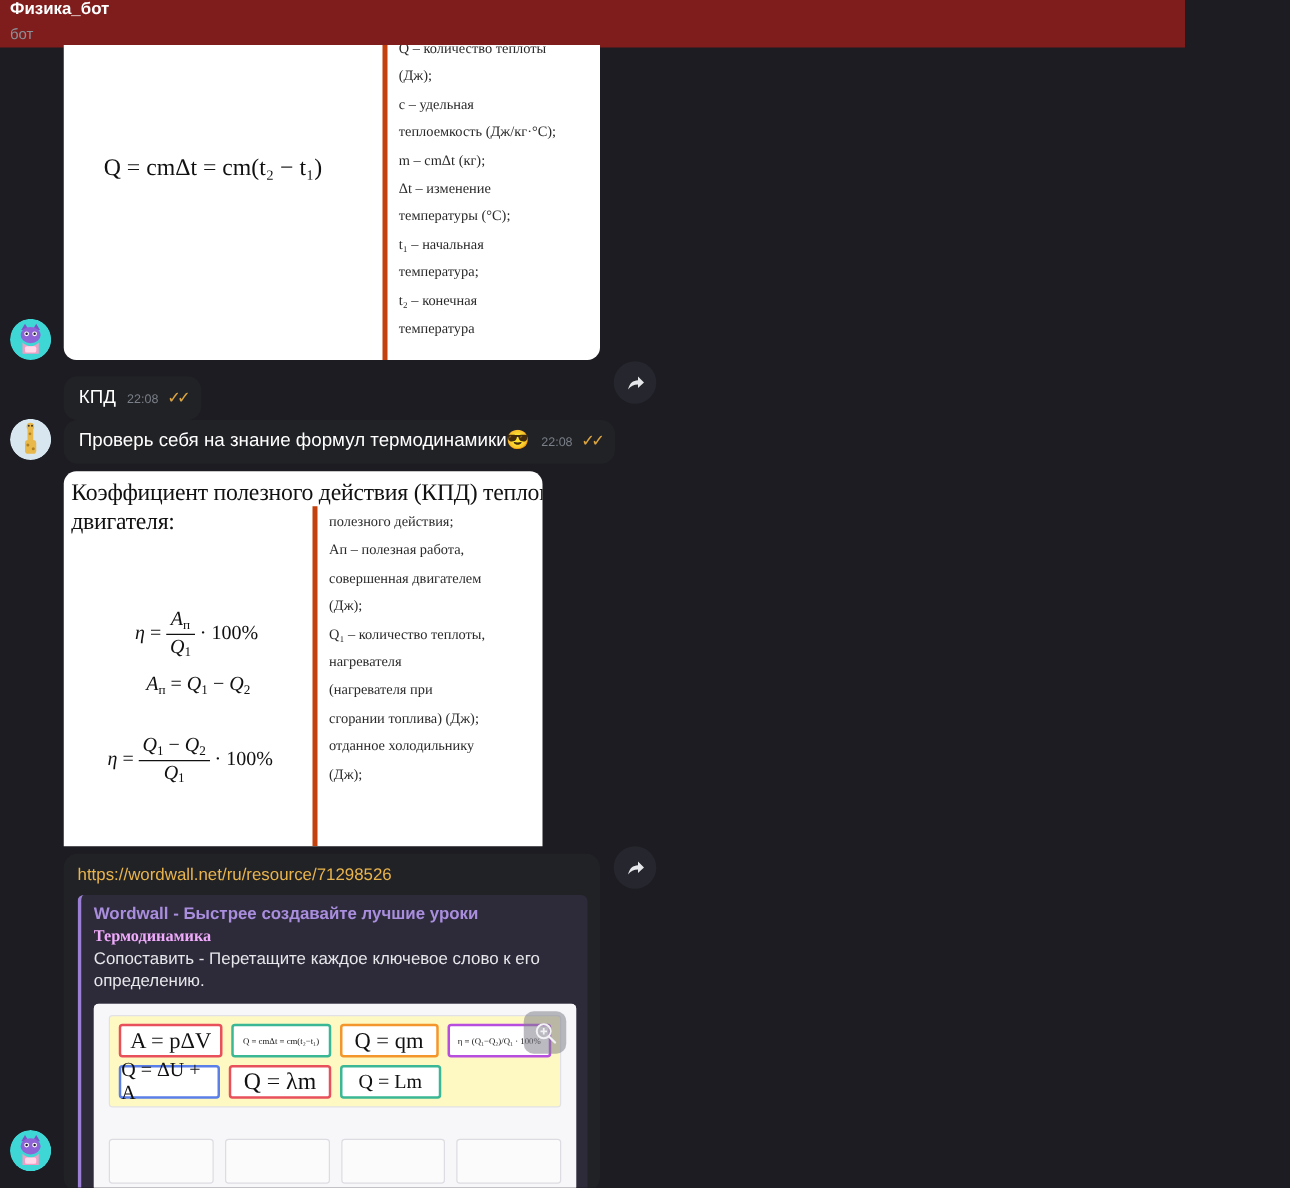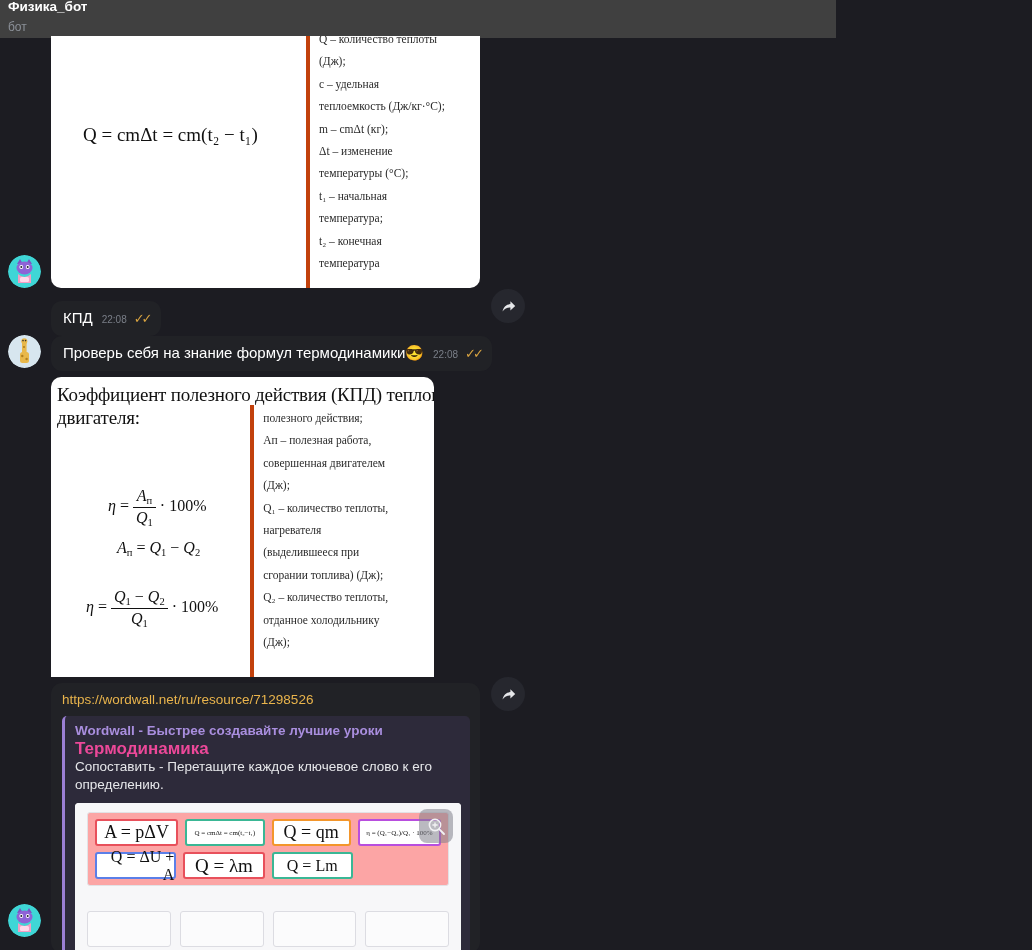--- a/index.html
+++ b/index.html
@@ -6,22 +6,22 @@
   html, body {
     width: 1032px; height: 950px;
     background: #1c1c22;
     font-family: "Liberation Sans", sans-serif;
     overflow: hidden;
   }
   #app { position: relative; width: 1032px; height: 950px; background: #1c1c22; }
 
   
   .header {
-    position: absolute; top: 0; left: 0; width: 836px; height: 38px;
-    background: #404040;
+    position: absolute; top: 0; left: 0; width: 948px; height: 38px;
+    background: #7f1d1d;
     padding: 0 0 0 8px;
   }
   .header-title {
     font-size: 13.5px; font-weight: bold; color: #ffffff;
     line-height: 14px; padding-top: 0px;
   }
   .header-sub {
     font-size: 12px; color: #8b9098; line-height: 14px; padding-top: 6px;
   }
 
@@ -91,33 +91,32 @@
     color: #e9b44c; font-size: 13.5px; line-height: 17px;
     font-family: "Liberation Sans", sans-serif; word-break: break-all;
   }
   .preview {
     margin-top: 8px; background: #2d2a3a; border-radius: 5px;
     border-left: 3px solid #9b7fd4; padding: 6px 9px 9px 10px;
   }
   .preview-site {
     color: #a98ede; font-size: 13.5px; font-weight: bold; line-height: 18px;
   }
-  .preview-title { color: #ec4899; font-size: 17px; font-weight: bold; line-height: 18px; }
+  .preview-title { color: #f0abfc; font-size: 13px; font-weight: bold; line-height: 18px; font-family: Liberation Serif, serif; }
   .preview-desc { color: #e6e7ea; font-size: 13.5px; line-height: 18px; }
 
   .thumb {
     position: relative; margin-top: 9px; background: #f4f4f6;
     border-radius: 4px; overflow: hidden; height: 175px;
   }
   .thumb-inner { position: absolute; inset: 0; background: #f7f7f9; }
   .tilewrap {
     position: absolute; left: 12px; top: 9px; right: 12px;
-    background: #fca5a5; border: 1px solid #e2e2e6; border-radius: 3px;
+    background: #fef9c3; border: 1px solid #e2e2e6; border-radius: 3px;
     padding: 6px 7px;
-    text-align: right;
   }
   .tilerow { display: flex; gap: 7px; margin-bottom: 6px; }
   .tile {
     background: #ffffff; border: 2px solid #ccc; border-radius: 3px;
     display: flex; align-items: center; justify-content: center;
     height: 27px; font-family: "Liberation Serif", serif; color: #111;
   }
   .dropzones { position: absolute; left: 12px; right: 12px; top: 108px; display: flex; gap: 9px; }
   .dz {
     flex: 1; height: 36px; background: #fbfbfc;
@@ -226,23 +225,22 @@
             · 100%
           </div>
         </div>
         <div class="legend-col" style="width:205px; padding-top:2px;">
           <div class="ln">полезного действия;</div>
           <div class="ln">Aп – полезная работа,</div>
           <div class="ln">совершенная двигателем</div>
           <div class="ln">(Дж);</div>
           <div class="ln">Q₁ – количество теплоты,</div>
           <div class="ln">нагревателя</div>
-          <div class="ln">(выделившееся при</div>
+          <div class="ln">(нагревателя при</div>
           <div class="ln">сгорании топлива) (Дж);</div>
-          <div class="ln">Q₂ – количество теплоты,</div>
           <div class="ln">отданное холодильнику</div>
           <div class="ln">(Дж);</div>
         </div>
       </div>
     </div>
     <div class="fwd-btn" style="left:491px; top:639px;">
       <svg width="17" height="17" viewBox="0 0 17 17">
         <path d="M2.5 13.5 C3.6 8.4 6.4 6.3 10.4 6.1 L10.4 3.2 L15.2 7.9 L10.4 12.4 L10.4 9.6 C7 9.6 4.5 10.8 2.5 13.5 Z" fill="#e6e7ea"></path>
       </svg>
     </div>

